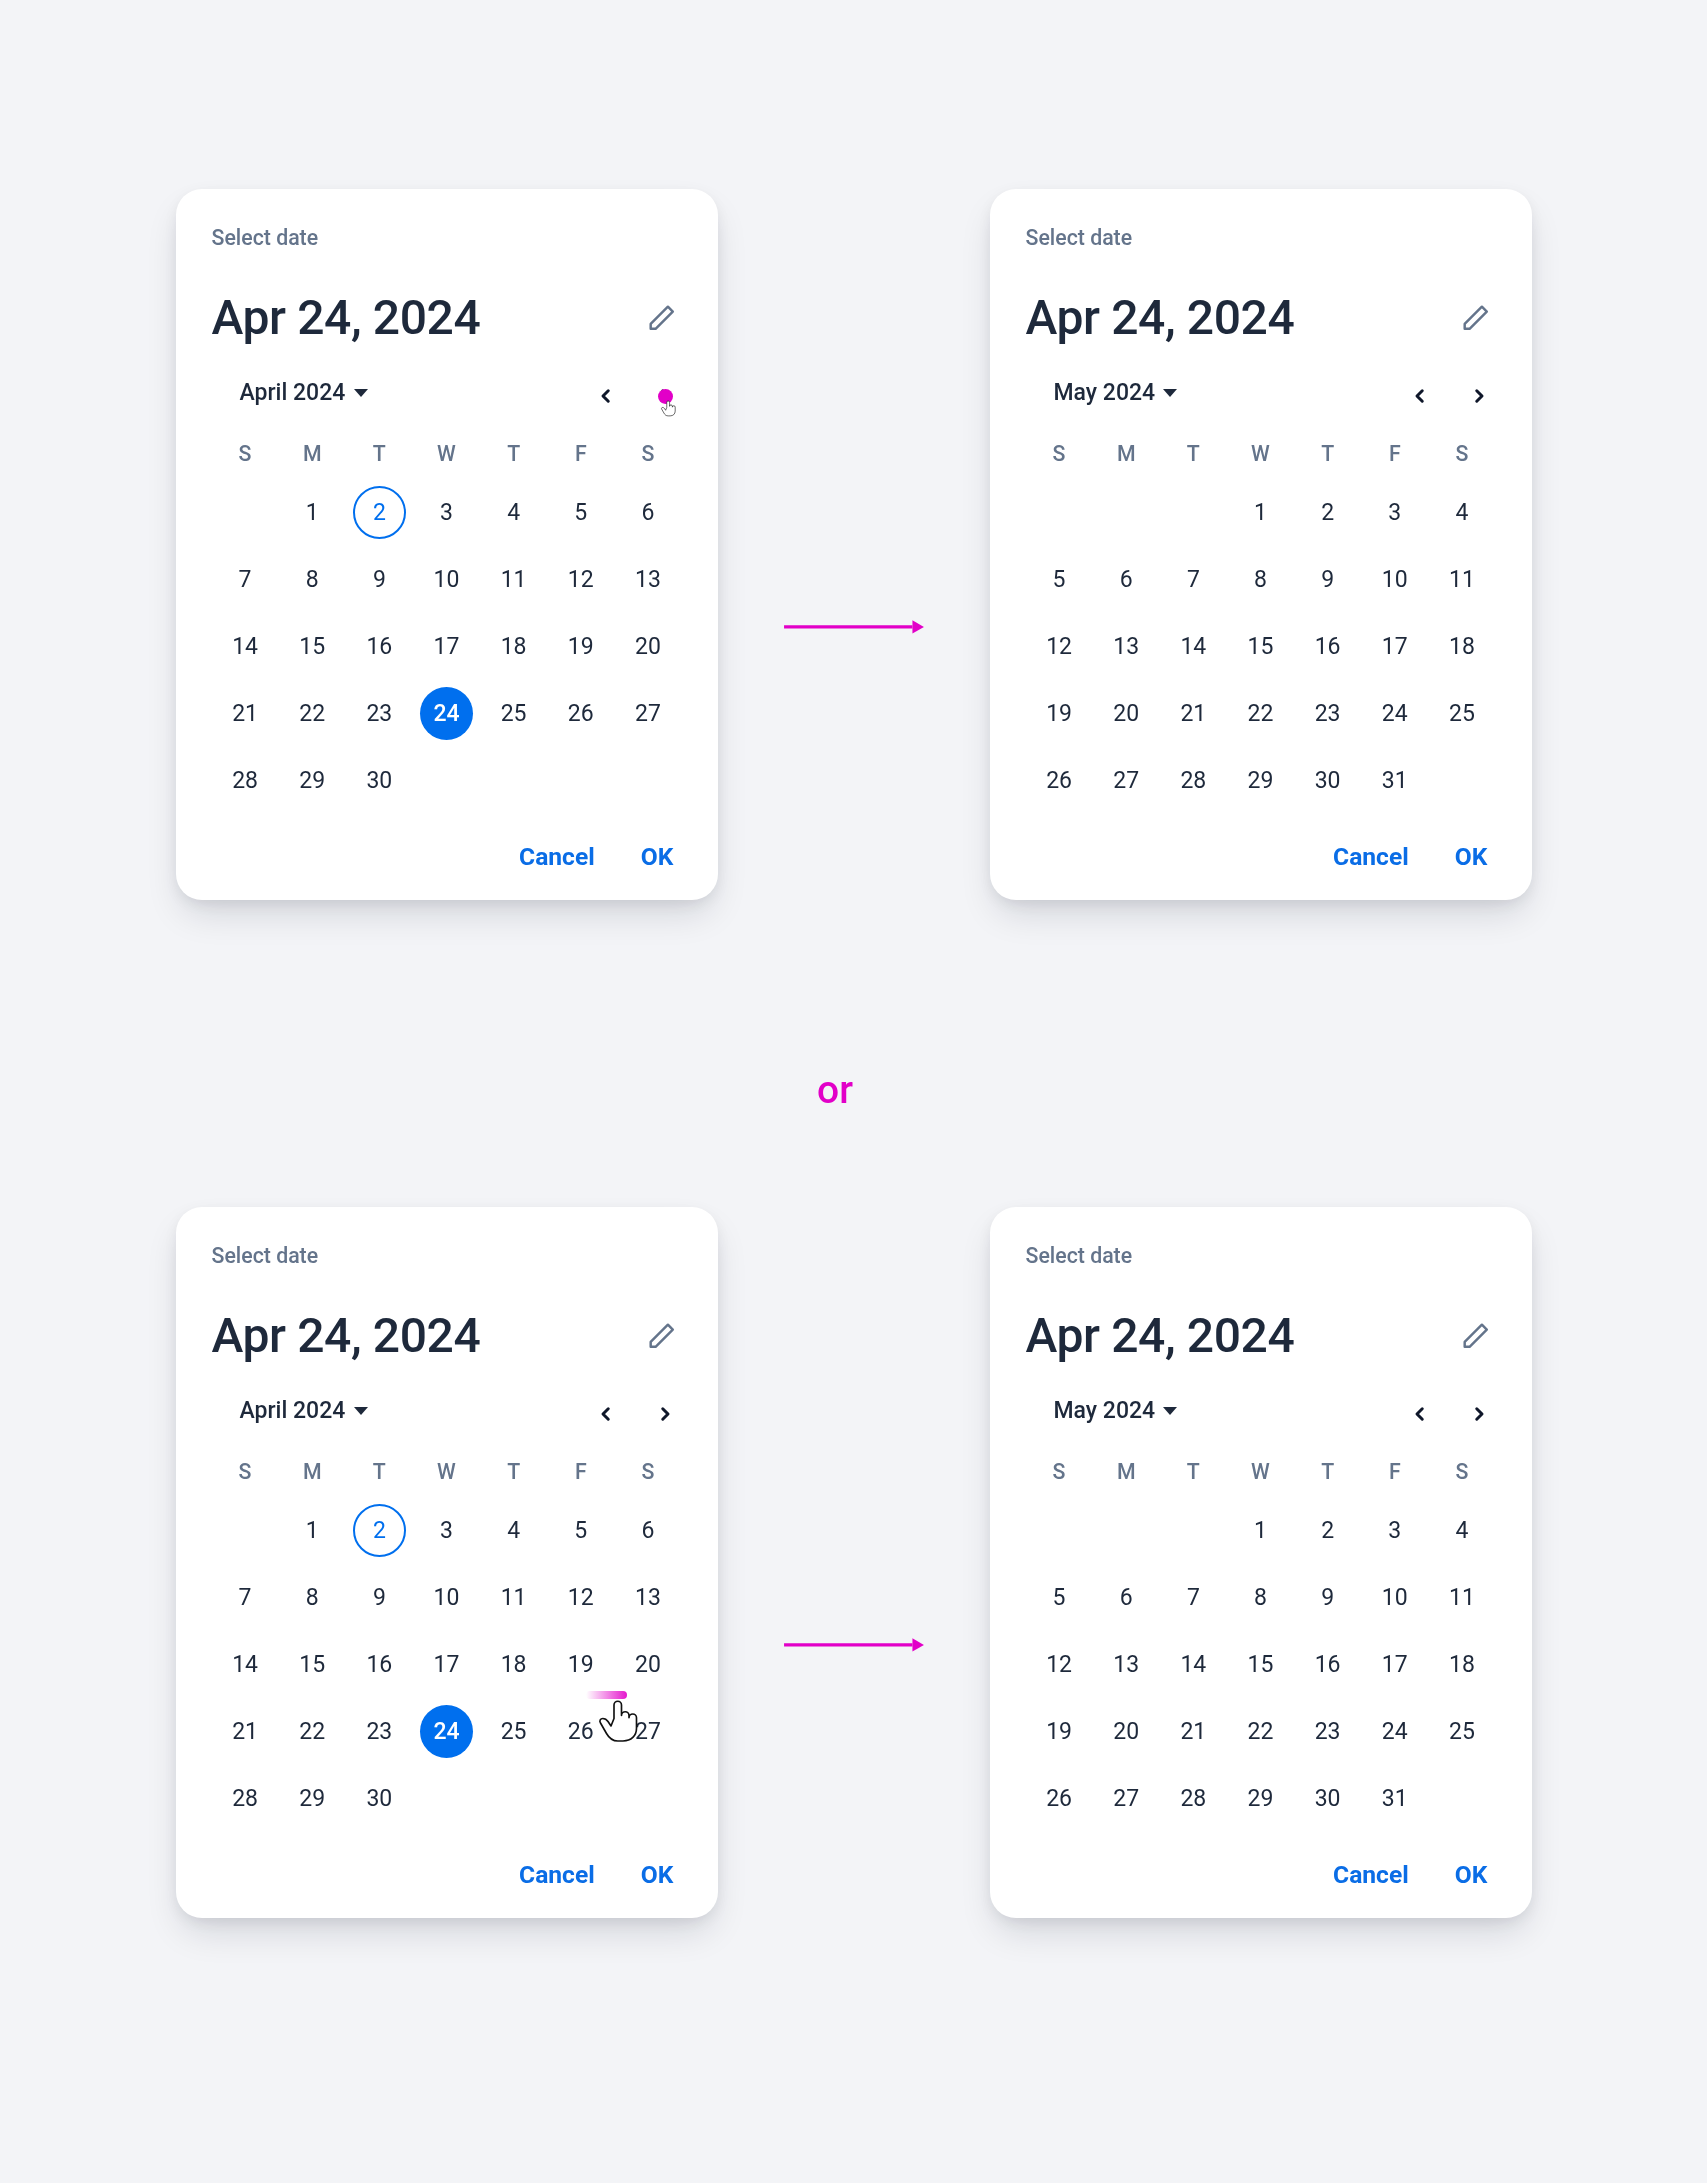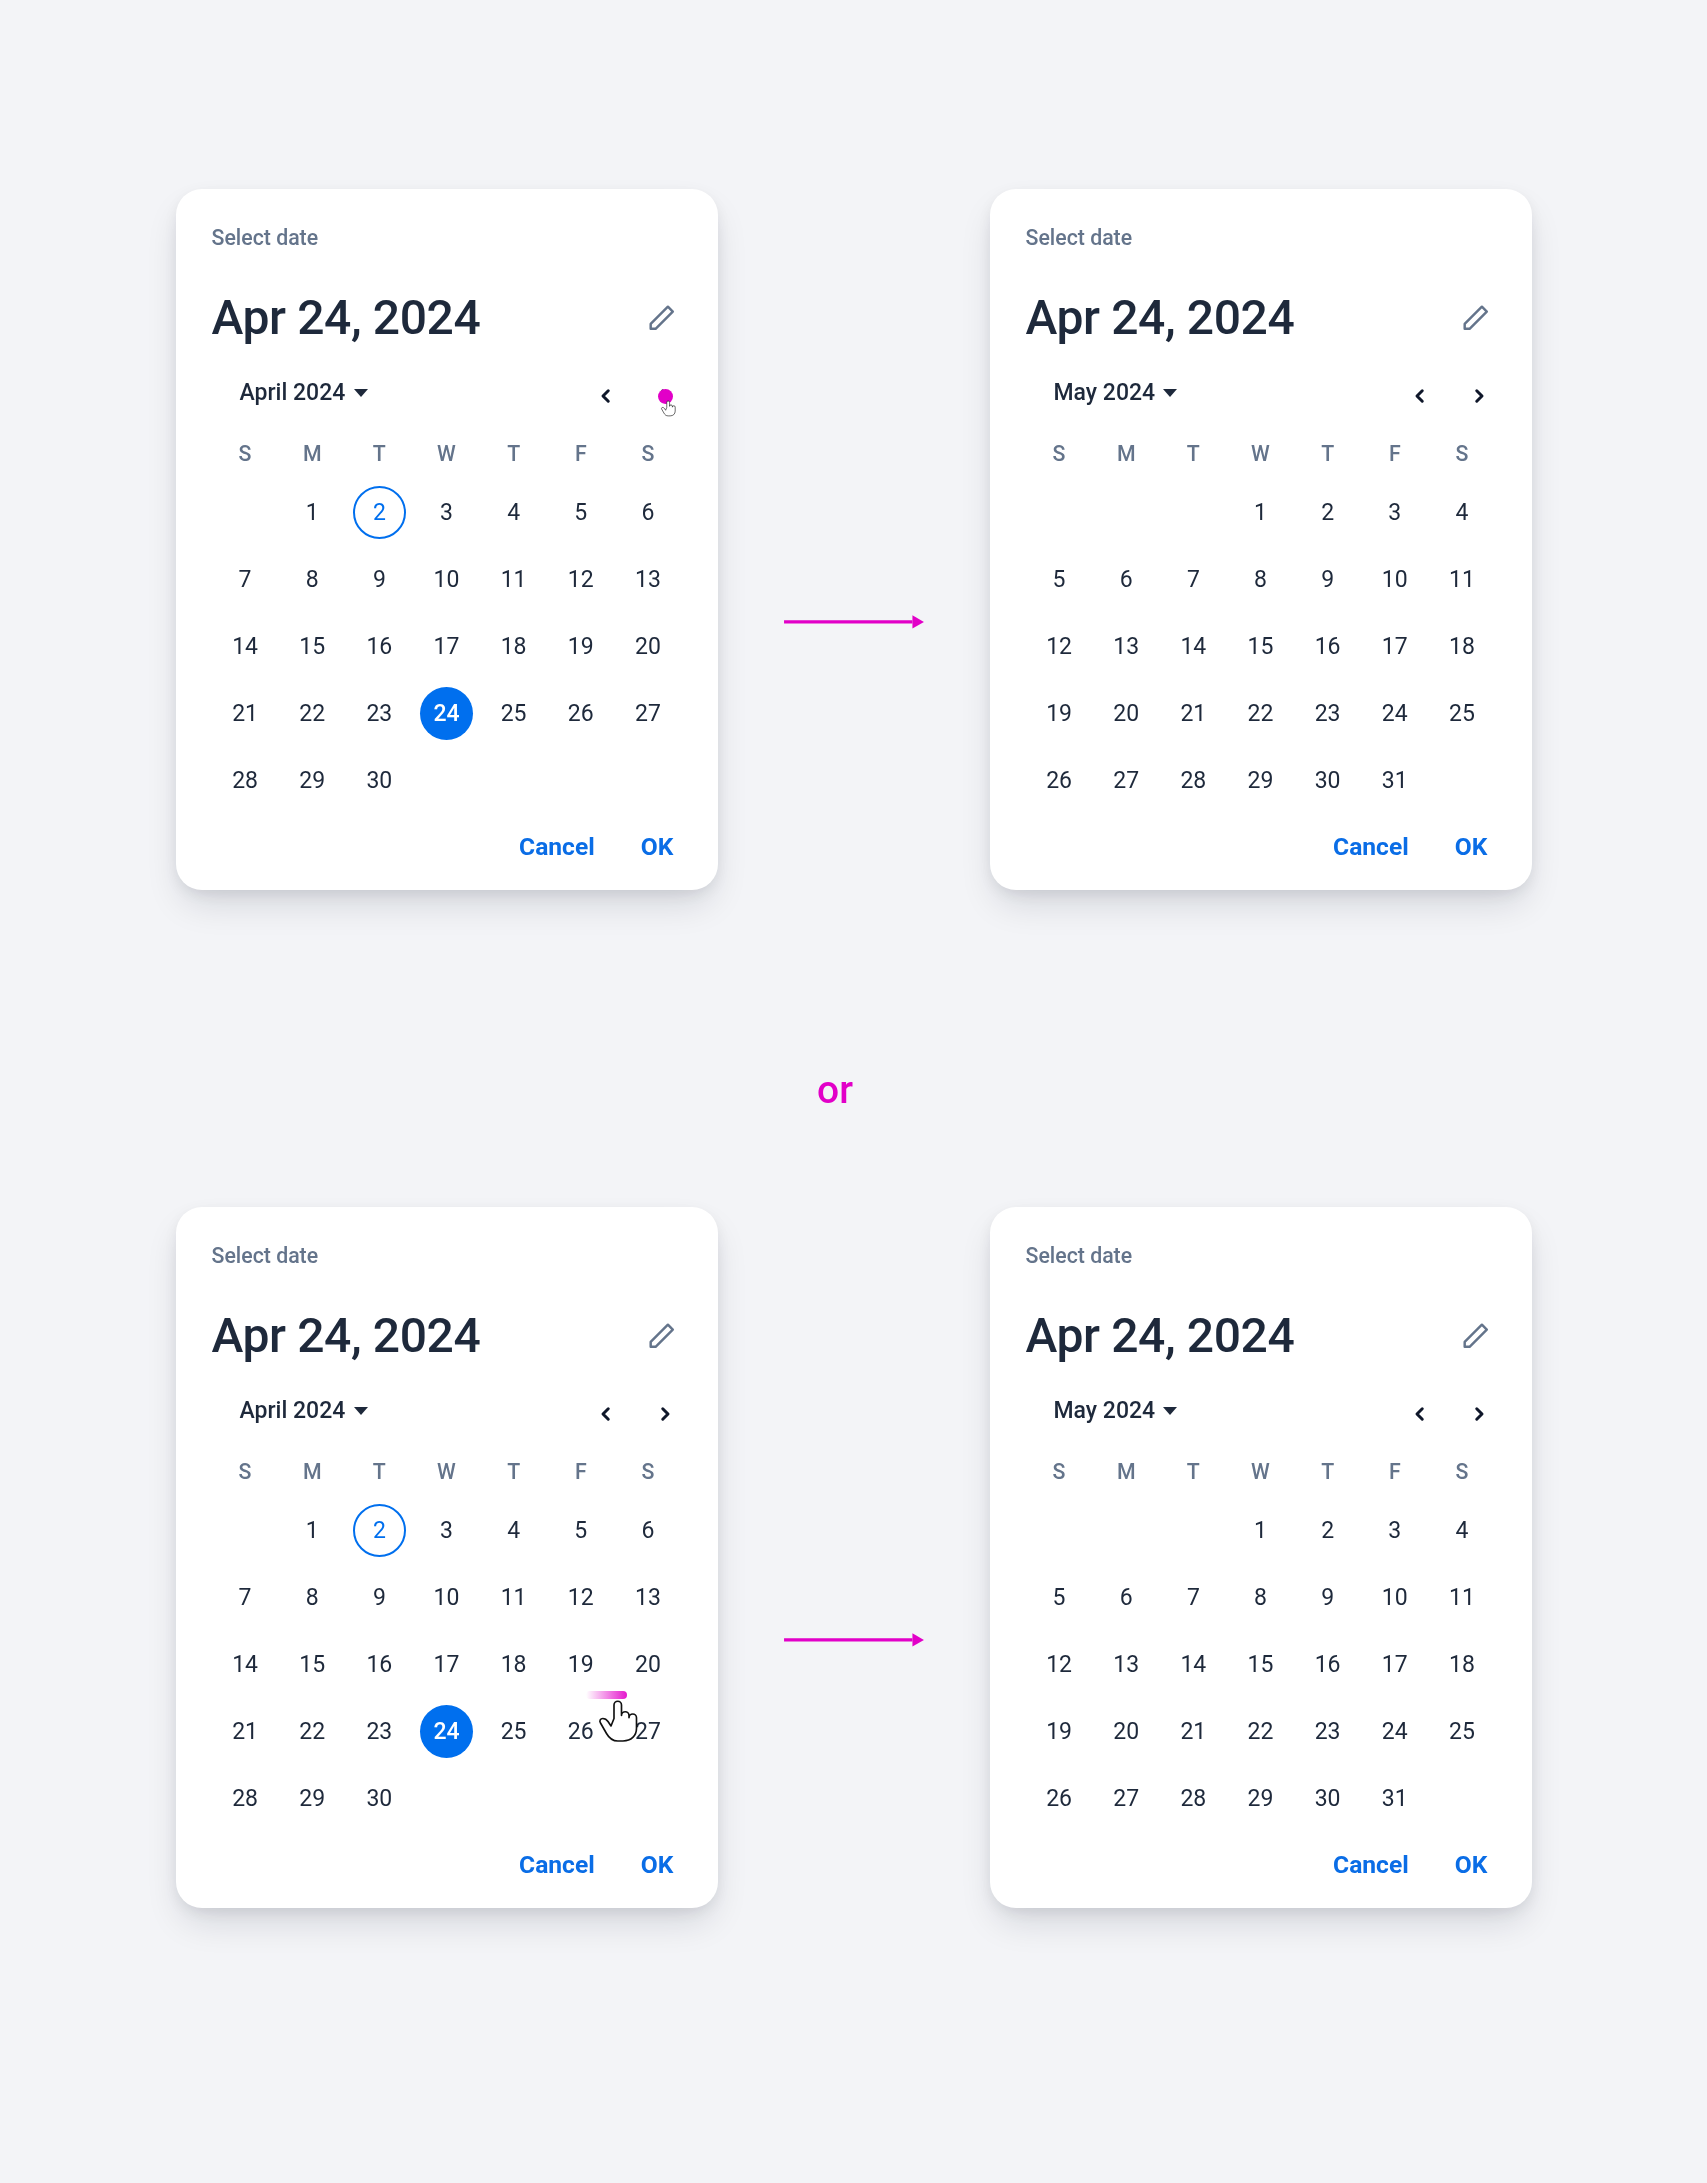--- a/index.html
+++ b/index.html
@@ -172,21 +172,21 @@
   .day.selected .pill {
     background: var(--primary-bright);
     color: #fff;
     font-weight: 500;
   }
 
   .actions {
     display: flex;
     justify-content: flex-end;
     gap: 46px;
-    margin-top: 23px;
+    margin-top: 33px;
     padding-right: 8.2px;
   }
   .action-btn {
     color: var(--primary);
     font-size: 24.6px;
     font-weight: 700;
     cursor: pointer;
   }
 
   

